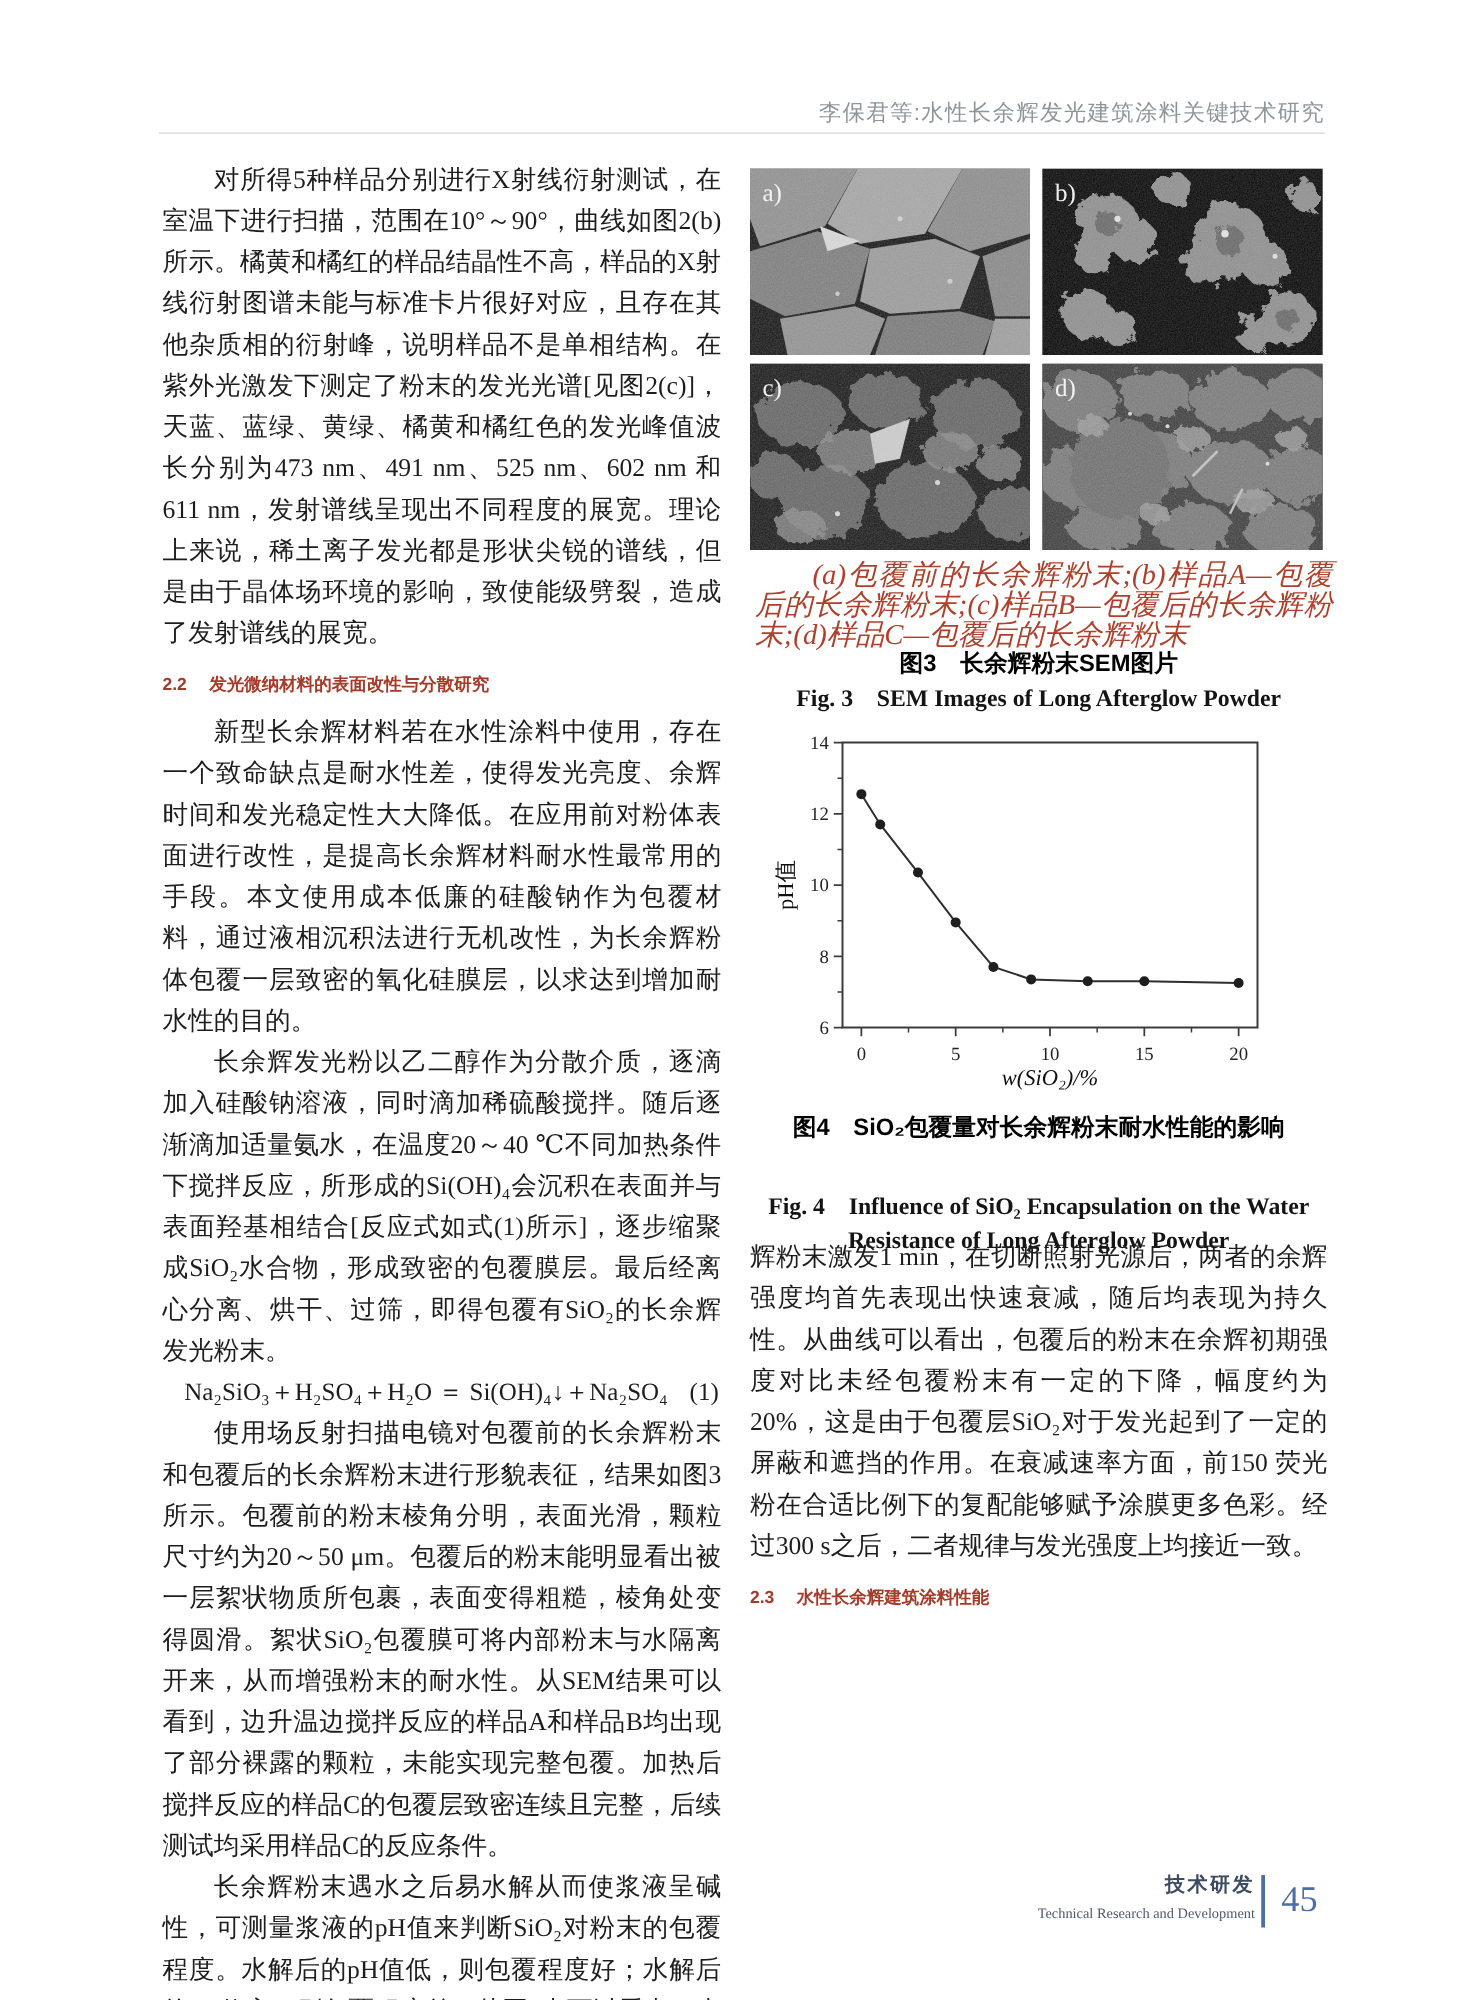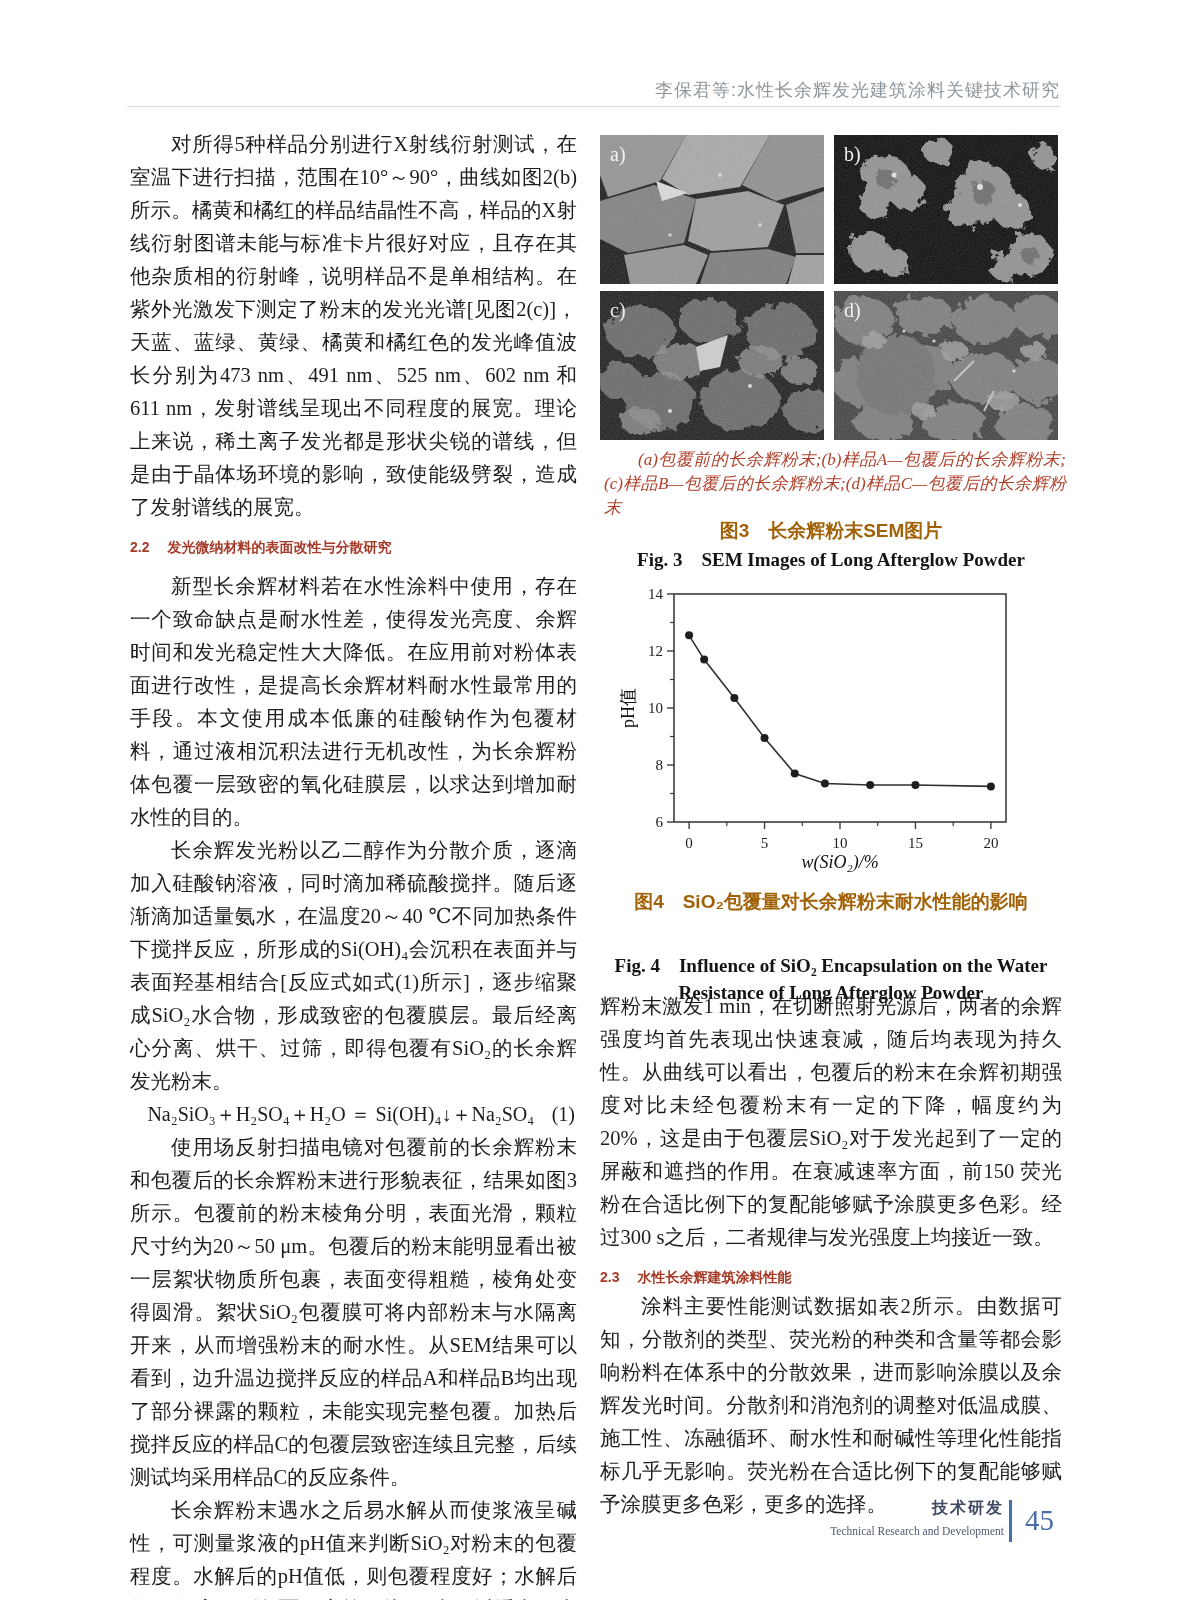--- a/index.html
+++ b/index.html
@@ -19,23 +19,23 @@
   .sec-heading .sec-no{margin-right:18px;}
   .equation{display:flex;align-items:baseline;font-size:20px;line-height:33px;}
   .equation .eq-body{flex:1;text-align:center;}
   .equation .eq-no{padding-right:2px;}
   
   .rc{position:absolute;left:600px;width:462px;}
   .sem-grid{top:135px;display:grid;grid-template-columns:224px 224px;grid-template-rows:149px 149px;
         column-gap:10px;row-gap:7px;}
   .sem-panel{display:block;background:#000;}
   .sem-label{font-family:"Liberation Serif","DejaVu Serif",serif;font-size:20px;fill:#f2f2f2;}
-  .subcaption{top:448px;font-size:17px;line-height:24px;color:#b0402c;text-align:justify;text-indent:2em;
+  .subcaption{top:448px;font-size:23px;line-height:24px;color:#b0402c;text-align:justify;text-indent:2em;
         font-style:italic;padding:0 4px;}
-  .cap-cn{font-family:"Liberation Sans","DejaVu Sans",sans-serif;font-weight:bold;font-size:19px;text-align:center;color:#a16207;}
+  .cap-cn{font-family:"Liberation Sans","DejaVu Sans",sans-serif;font-weight:bold;font-size:19px;text-align:center;color:#000000;}
   .cap-en{font-weight:bold;font-size:19px;text-align:center;color:#141414;line-height:27px;}
   .cap3-cn{top:518px;} .cap3-en{top:546px;}
   .chart-wrap{position:absolute;left:618px;top:582px;width:400px;height:292px;}
   .cap4-cn{top:889px;} .cap4-en{top:952px;}
   .p7{top:990px;} .h23{top:1254px;} .p8{top:1290px;}
   .tick{font-family:"Liberation Serif","DejaVu Serif",serif;font-size:15px;fill:#222;}
   .axis-label{font-family:"Liberation Serif","DejaVu Serif",serif;font-size:18px;fill:#101010;}
   .axis-label-italic{font-style:italic;}
   
   .footer{position:absolute;top:1498px;left:700px;width:362px;height:52px;}
@@ -243,21 +243,20 @@
   </div>
 
   <div class="rc cap-cn cap4-cn">图4　SiO₂包覆量对长余辉粉末耐水性能的影响</div>
   <div class="rc cap-en cap4-en">
     <div>Fig. 4　Influence of SiO₂ Encapsulation on the Water</div>
     <div>Resistance of Long Afterglow Powder</div>
   </div>
 
   <p class="rc para no-indent p7">辉粉末激发1 min，在切断照射光源后，两者的余辉强度均首先表现出快速衰减，随后均表现为持久性。从曲线可以看出，包覆后的粉末在余辉初期强度对比未经包覆粉末有一定的下降，幅度约为20%，这是由于包覆层SiO₂对于发光起到了一定的屏蔽和遮挡的作用。在衰减速率方面，前150 荧光粉在合适比例下的复配能够赋予涂膜更多色彩。经过300 s之后，二者规律与发光强度上均接近一致。</p>
   <p class="rc sec-heading h23"><span class="sec-no">2.3</span><span>水性长余辉建筑涂料性能</span></p>
-  <p class="rc para p8">涂料主要性能测试数据如表2所示。由数据可知，分散剂的类型、荧光粉的种类和含量等都会影响粉料在体系中的分散效果，进而影响涂膜以及余辉发光时间。分散剂和消泡剂的调整对低温成膜、施工性、冻融循环、耐水性和耐碱性等理化性能指标几乎无影响。荧光粉在合适比例下的复配能够赋予涂膜更多色彩，更多的选择。</p>
 
   <div class="footer">
     <div class="footer-cn">技术研发</div>
     <div class="footer-en">Technical Research and Development</div>
     <div class="footer-bar"></div>
     <div class="footer-page">45</div>
   </div>
 
 </div>
 

